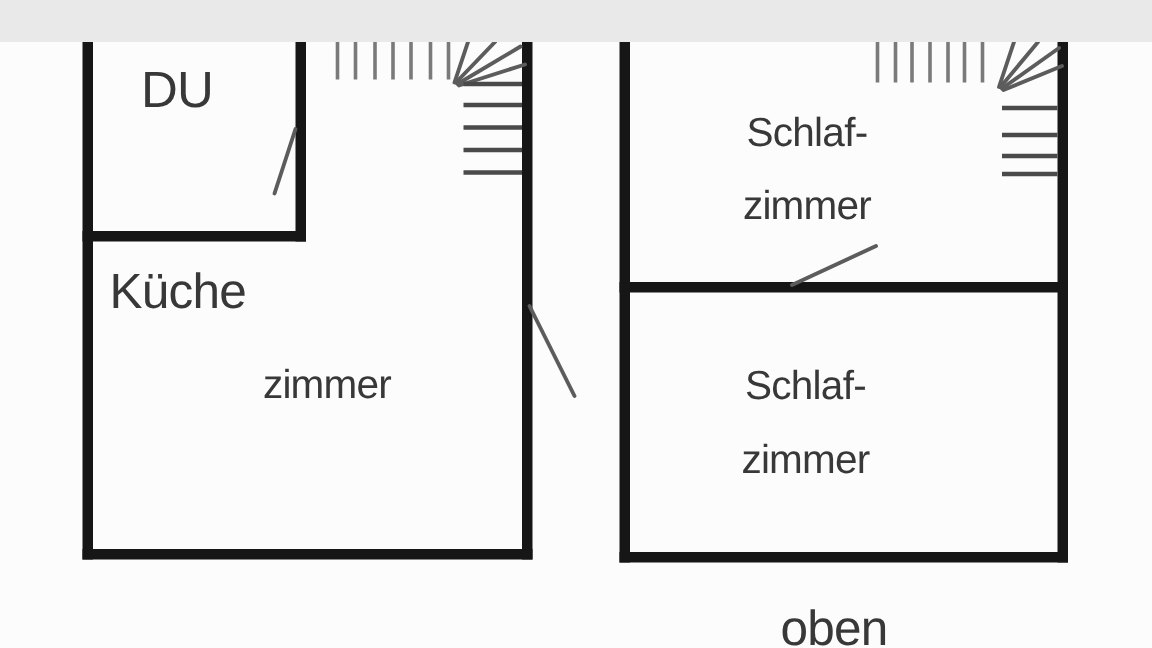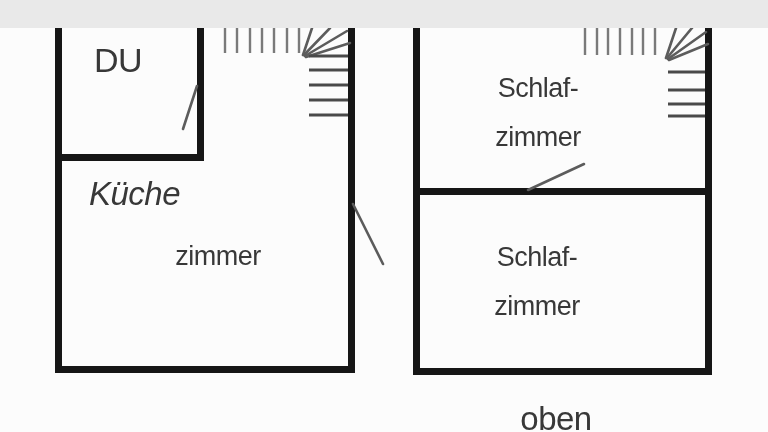--- a/index.html
+++ b/index.html
@@ -108,21 +108,21 @@
 
     <g class="door">
       <line x1="528" y1="162" x2="584" y2="136"></line>
     </g>
   </svg>
 
   <div class="label centered two-line fs-wc" style="left:118px;top:10px;">
     <span>DU</span>
   </div>
 
-  <div class="label fs-small" style="left:89px;top:144px;font-style:italic;">
+  <div class="label fs-small" style="left:73px;top:144px;">
     <span>Küche</span>
   </div>
 
   <div class="label centered two-line fs-room" style="left:218px;top:204px;">
     <span>zimmer</span>
   </div>
 
   <div class="label centered two-line fs-room" style="left:538px;top:36px;">
     <span>Schlaf-</span>
     <span>zimmer</span>

